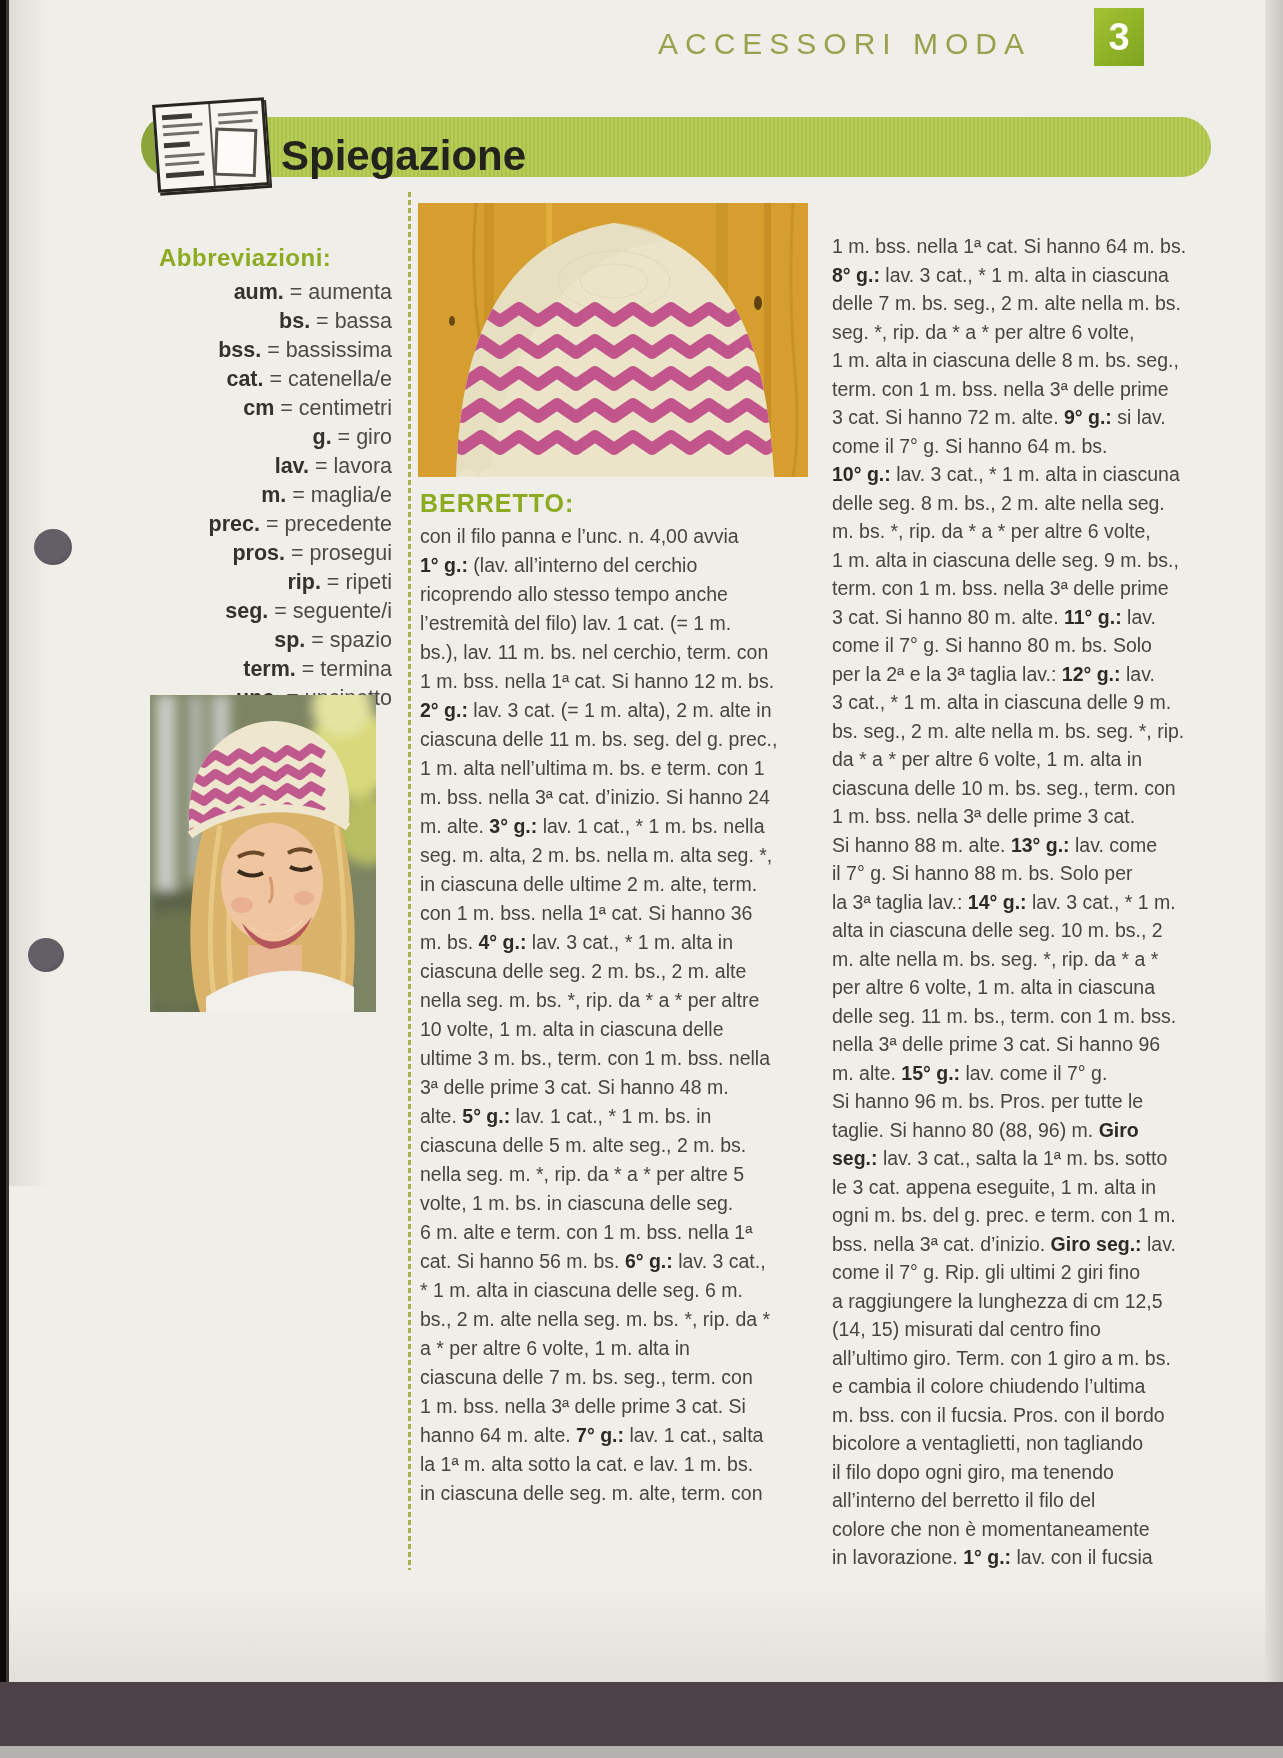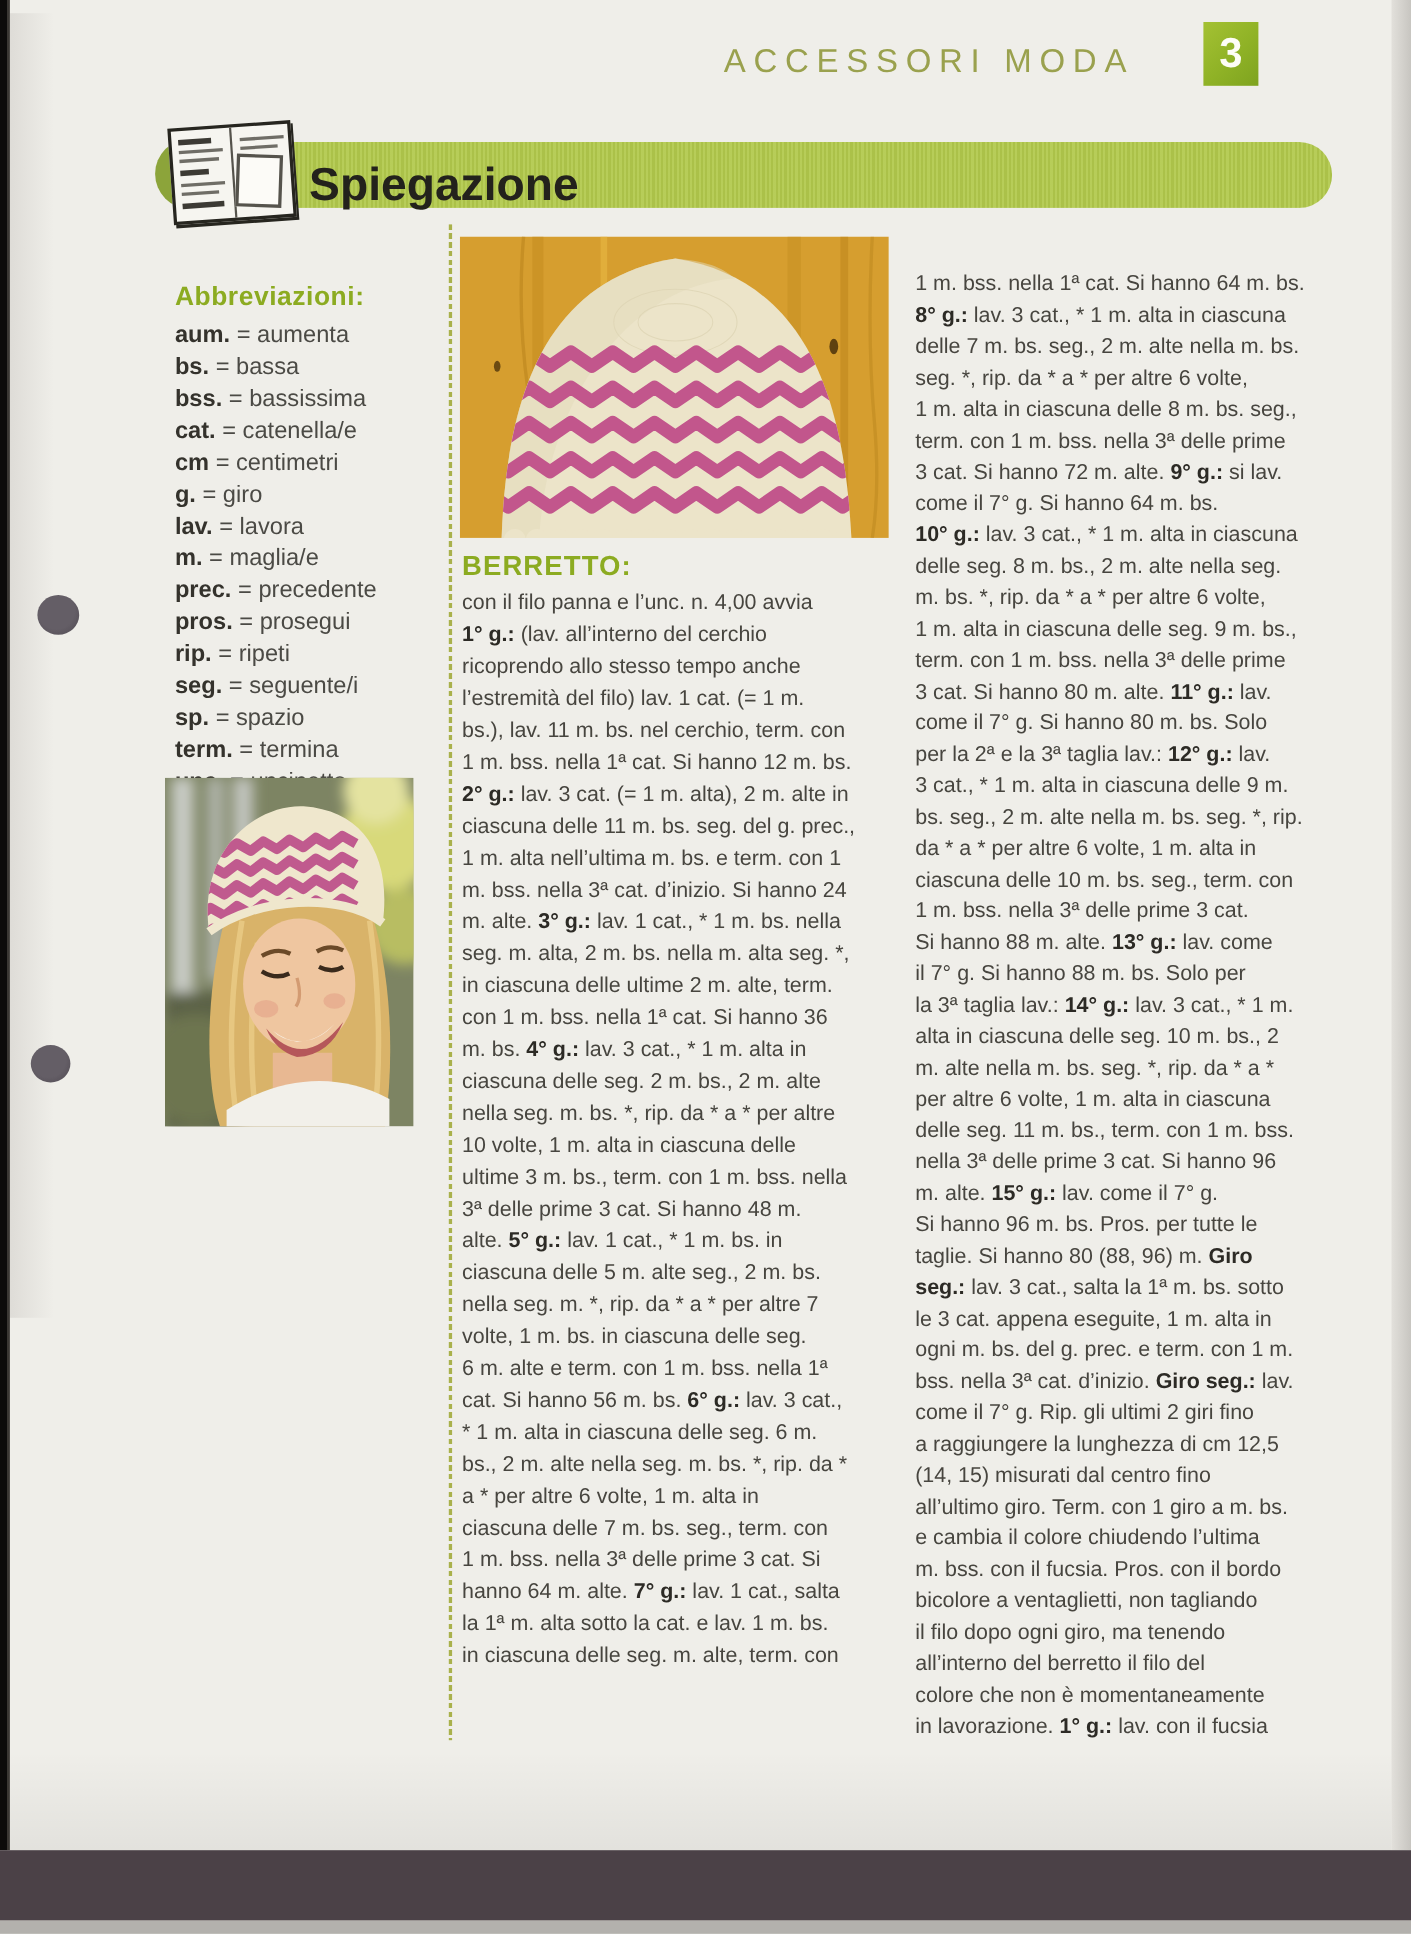--- a/index.html
+++ b/index.html
@@ -3,21 +3,21 @@
 <meta charset="utf-8">
 <style>
   html,body{margin:0;padding:0;background:#8d8b88;}
   .screen{position:relative;width:1283px;height:1758px;overflow:hidden;
     font-family:"Liberation Sans",sans-serif;background:#efeee9;}
   
   .left-strip{position:absolute;left:0;top:0;width:9px;height:1682px;
     background:linear-gradient(90deg,#0c0b0a 0 6px,#3a3733 6px 9px);}
   .right-edge{position:absolute;right:0;top:0;width:18px;height:1682px;
     background:linear-gradient(90deg,#e2e0db,#c7c5c0);}
-  .page{position:absolute;left:9px;top:12px;right:18px;height:1186px;
+  .page{position:absolute;left:9px;top:0;right:18px;height:1186px;
     background:linear-gradient(90deg,#dedcd7 0,#efeee9 40px),#efeee9;}
   .page-shade{position:absolute;left:0;top:1580px;width:100%;height:102px;
     background:linear-gradient(180deg,rgba(0,0,0,0) 0,rgba(0,0,0,.06) 100%);}
   .bottom-bar{position:absolute;left:0;top:1682px;width:1283px;height:64px;background:#4b4147;}
   .bottom-floor{position:absolute;left:0;top:1746px;width:1283px;height:12px;background:#b3b1ad;}
   .hole{position:absolute;border-radius:50%;filter:blur(.6px);
     background:radial-gradient(circle at 45% 40%,#645e66 0 55%,#4e4850 100%);}
   .hole1{left:25px;top:529px;width:38px;height:36px;}
   .hole2{left:19px;top:938px;width:36px;height:34px;}
 
@@ -40,21 +40,21 @@
   .mag-icon .spine{position:absolute;left:50%;top:0;width:2px;height:100%;background:#55534c;}
   .mag-icon .ln{position:absolute;height:3px;background:#6f6d66;}
   .mag-icon .blk{position:absolute;background:#3c3a34;}
   .mag-icon .pattern{position:absolute;right:8px;top:26px;width:36px;height:42px;
     border:3px solid #55534c;background:#fcfbf7;transform:rotate(6deg);}
 
   
   .abbrev{position:absolute;left:150px;top:203px;width:233px;}
   .abbrev-heading{font-size:24px;font-weight:bold;color:#8cab21;letter-spacing:.5px;margin-top:41px;}
   .abbrev-list{margin-top:6px;}
-  .abbrev-row{font-size:21.5px;line-height:29px;color:#4b4a45;white-space:nowrap;}
+  .abbrev-row{text-align:right;font-size:21.5px;line-height:29px;color:#4b4a45;white-space:nowrap;}
   .abbrev-row .term{font-weight:bold;color:#34322c;}
 
   
   .vrule{position:absolute;left:399px;top:192px;width:3px;height:1378px;
     background:repeating-linear-gradient(180deg,#a9b14b 0 5px,rgba(0,0,0,0) 5px 8px);}
 
   
   .hat-photo{position:absolute;left:409px;top:203px;width:390px;height:274px;}
   .model-photo{position:absolute;left:141px;top:695px;width:226px;height:317px;}
   .hat-photo svg,.model-photo svg{display:block;width:100%;height:100%;}
@@ -234,21 +234,21 @@
         <div class="tline"><span>in ciascuna delle ultime 2 m. alte, term.</span></div>
         <div class="tline"><span>con 1 m. bss. nella 1ª cat. Si hanno 36</span></div>
         <div class="tline"><span>m. bs. </span><span class="b">4° g.:</span><span> lav. 3 cat., * 1 m. alta in</span></div>
         <div class="tline"><span>ciascuna delle seg. 2 m. bs., 2 m. alte</span></div>
         <div class="tline"><span>nella seg. m. bs. *, rip. da * a * per altre</span></div>
         <div class="tline"><span>10 volte, 1 m. alta in ciascuna delle</span></div>
         <div class="tline"><span>ultime 3 m. bs., term. con 1 m. bss. nella</span></div>
         <div class="tline"><span>3ª delle prime 3 cat. Si hanno 48 m.</span></div>
         <div class="tline"><span>alte. </span><span class="b">5° g.:</span><span> lav. 1 cat., * 1 m. bs. in</span></div>
         <div class="tline"><span>ciascuna delle 5 m. alte seg., 2 m. bs.</span></div>
-        <div class="tline"><span>nella seg. m. *, rip. da * a * per altre 7</span></div>
+        <div class="tline"><span>nella seg. m. *, rip. da * a * per altre 5</span></div>
         <div class="tline"><span>volte, 1 m. bs. in ciascuna delle seg.</span></div>
         <div class="tline"><span>6 m. alte e term. con 1 m. bss. nella 1ª</span></div>
         <div class="tline"><span>cat. Si hanno 56 m. bs. </span><span class="b">6° g.:</span><span> lav. 3 cat.,</span></div>
         <div class="tline"><span>* 1 m. alta in ciascuna delle seg. 6 m.</span></div>
         <div class="tline"><span>bs., 2 m. alte nella seg. m. bs. *, rip. da *</span></div>
         <div class="tline"><span>a * per altre 6 volte, 1 m. alta in</span></div>
         <div class="tline"><span>ciascuna delle 7 m. bs. seg., term. con</span></div>
         <div class="tline"><span>1 m. bss. nella 3ª delle prime 3 cat. Si</span></div>
         <div class="tline"><span>hanno 64 m. alte. </span><span class="b">7° g.:</span><span> lav. 1 cat., salta</span></div>
         <div class="tline"><span>la 1ª m. alta sotto la cat. e lav. 1 m. bs.</span></div>

